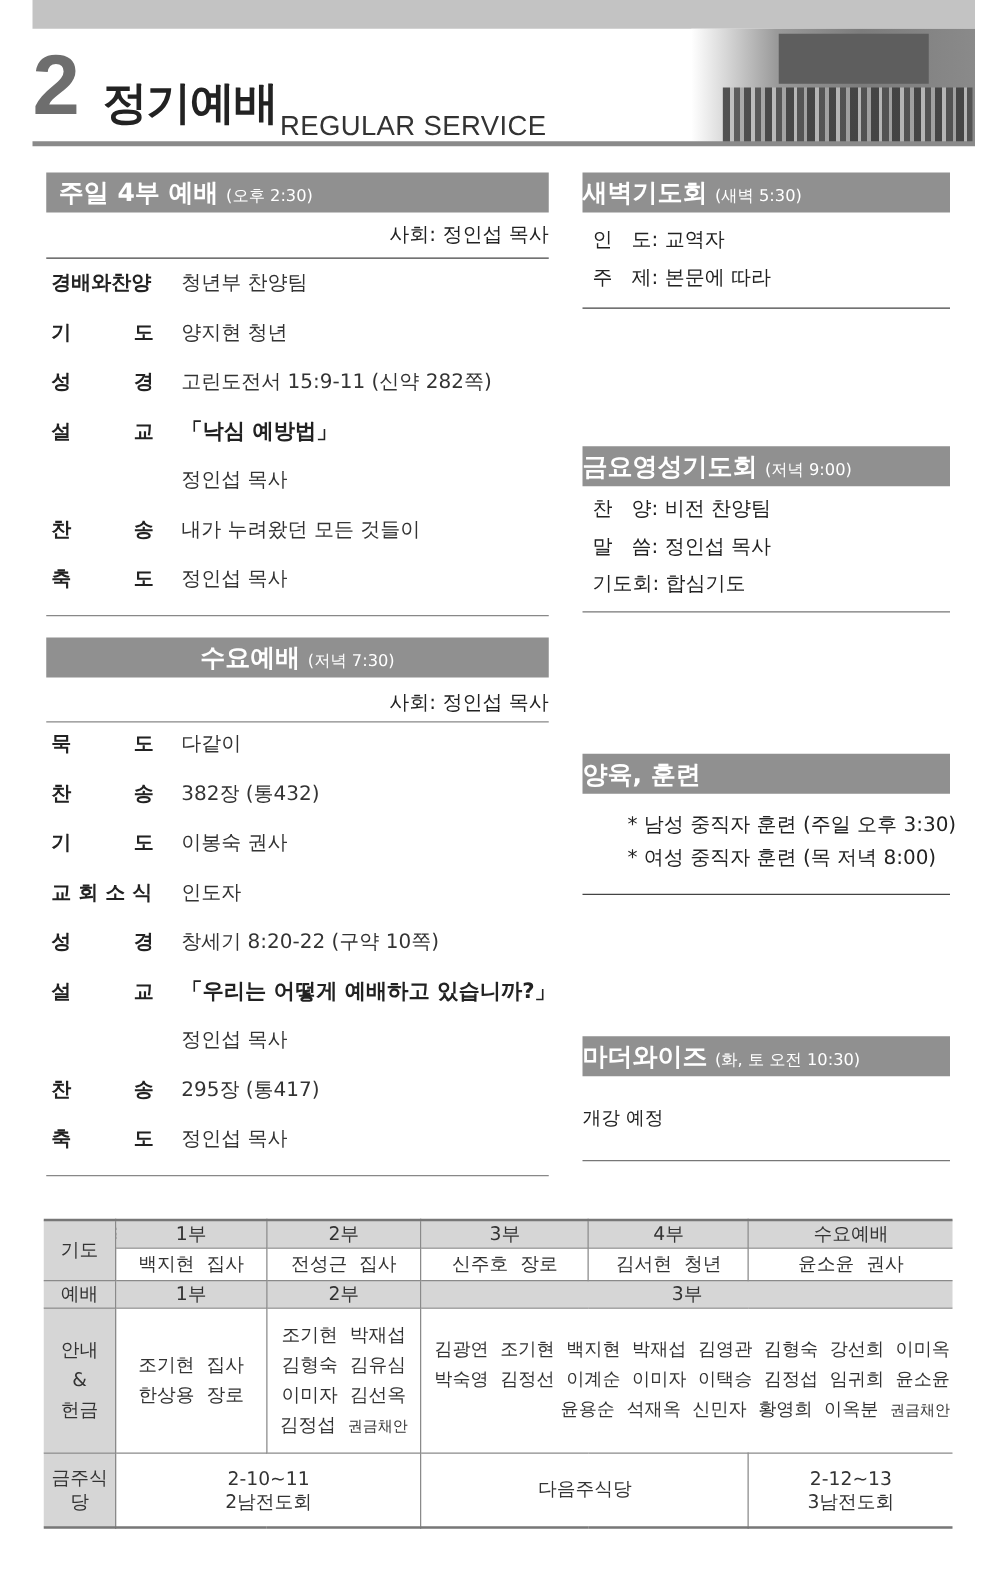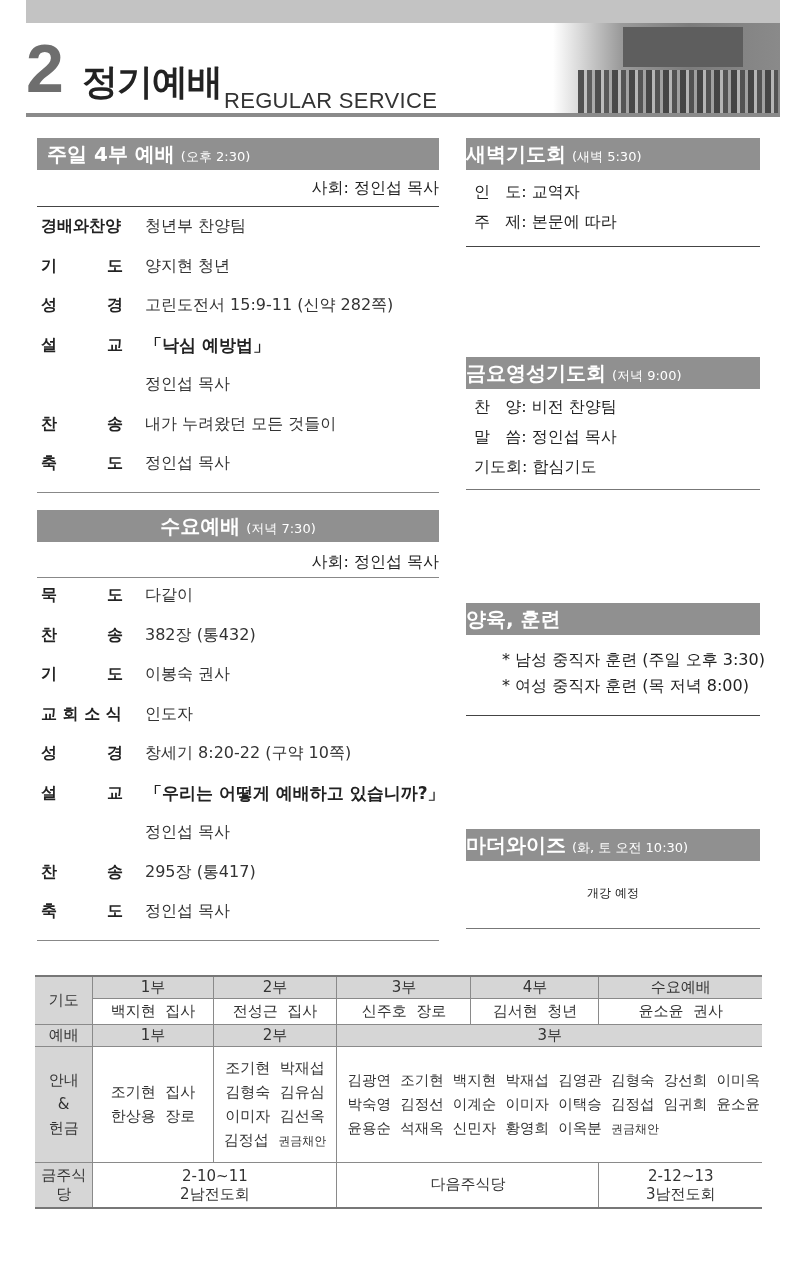--- a/index.html
+++ b/index.html
@@ -42,21 +42,21 @@
   .table-title { position: absolute; left: 37px; top: 946px; font-size: 17px; font-weight: bold; color: #222; margin-top: 31px; }
   .table-title .sq { display: inline-block; width: 14px; height: 14px; background: #222; margin-right: 4px; vertical-align: -1px; }
 
   table.svc { position: absolute; left: 35px; top: 975px; width: 727px; border-collapse: collapse; font-size: 15px; color: #333; font-family: "DejaVu Sans", sans-serif; }
   table.svc td { border: 1px solid #8a8a8a; text-align: center; vertical-align: middle; padding: 0 2px; }
   table.svc td.gray { background: #d6d6d6; }
   table.svc td.side { background: #d6d6d6; width: 70px; }
   table.svc tr.h1 td { height: 22px; }
   table.svc tr.h2 td { height: 26px; }
   table.svc .names { line-height: 24px; }
-  table.svc .names3 { text-align: left; padding-left: 10px; line-height: 24px; font-size: 14.5px; }
+  table.svc .names3 { text-align: right; padding-left: 10px; line-height: 24px; font-size: 14.5px; }
   .tiny { font-size: 12px; }
   table.svc { border-top: 2px solid #777; border-bottom: 2px solid #777; }
   table.svc td:first-child { border-left: none; }
   table.svc td:last-child { border-right: none; }
 </style>
 </head>
 <body>
 
 <div class="topbar"></div>
 <div class="photo">
@@ -223,21 +223,21 @@
 <div class="right-col" style="top:635px; height:82px;">
   <div class="rline" style="top:15px; left:36px;">* 남성 중직자 훈련 (주일 오후 3:30)</div>
   <div class="rline" style="top:41px; left:36px;">* 여성 중직자 훈련 (목 저녁 8:00)</div>
   <div class="rule" style="top:80px; background:#444;"></div>
 </div>
 
 <div class="right-col sec-header rh" style="position:absolute; top:829px;">
   <span>마더와이즈</span><span class="sub">(화, 토 오전 10:30)</span>
 </div>
 <div class="right-col" style="top:861px; height:70px;">
-  <div style="position:absolute; top:24px; left:0; right:0; text-align:center; font-size:12px; color:#222;">개강 예정</div>
+  <div style="position:absolute; top:24px; left:0; right:0; font-size:15px; color:#222;">개강 예정</div>
   <div class="rule" style="top:67px; background:#777;"></div>
 </div>
 
 <div class="table-title"><span class="sq"></span><span>다음주 예배봉사자</span></div>
 
 <table class="svc">
   <tbody>
       <tr class="h1">
     <td class="side" rowspan="2">기도</td>
     <td class="gray">1부</td>
@@ -275,21 +275,21 @@
       <div style="white-space:pre;">이미자  김선옥</div>
       <div><span>김정섭</span>&nbsp;&nbsp;<span class="tiny">권금채안</span></div>
     </td>
     <td class="names3" colspan="3">
       <div style="white-space:pre;">김광연  조기현  백지현  박재섭  김영관  김형숙  강선희  이미옥</div>
       <div style="white-space:pre;">박숙영  김정선  이계순  이미자  이택승  김정섭  임귀희  윤소윤</div>
       <div><span style="white-space:pre;">윤용순  석재옥  신민자  황영희  이옥분</span>&nbsp;&nbsp;<span class="tiny">권금채안</span></div>
     </td>
   </tr>
   <tr>
-    <td class="side" style="height:46px;">금주식당</td>
+    <td class="side" style="height:60px;">금주식당</td>
     <td colspan="2" style="line-height:18px;">
       <div>2-10~11</div>
       <div>2남전도회</div>
     </td>
     <td colspan="2">다음주식당</td>
     <td style="line-height:18px;">
       <div>2-12~13</div>
       <div>3남전도회</div>
     </td>
   </tr>

